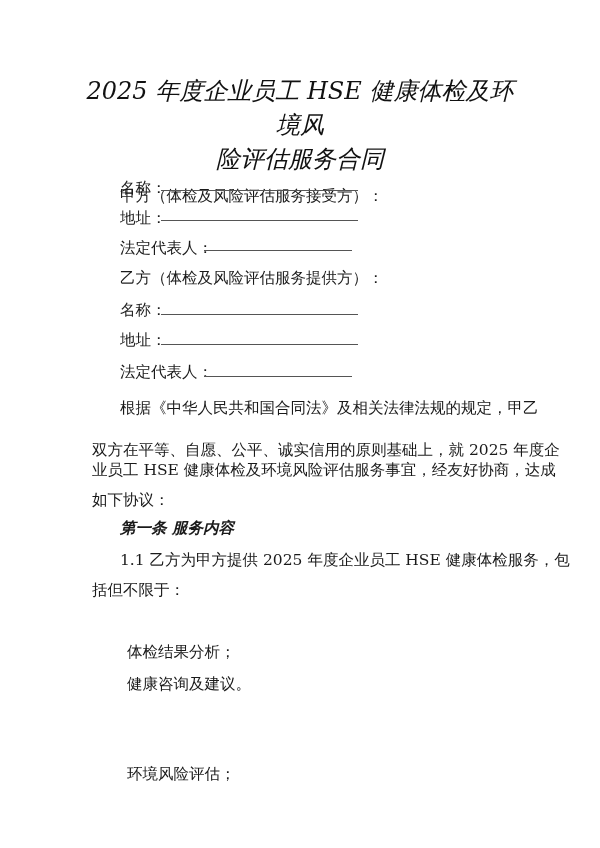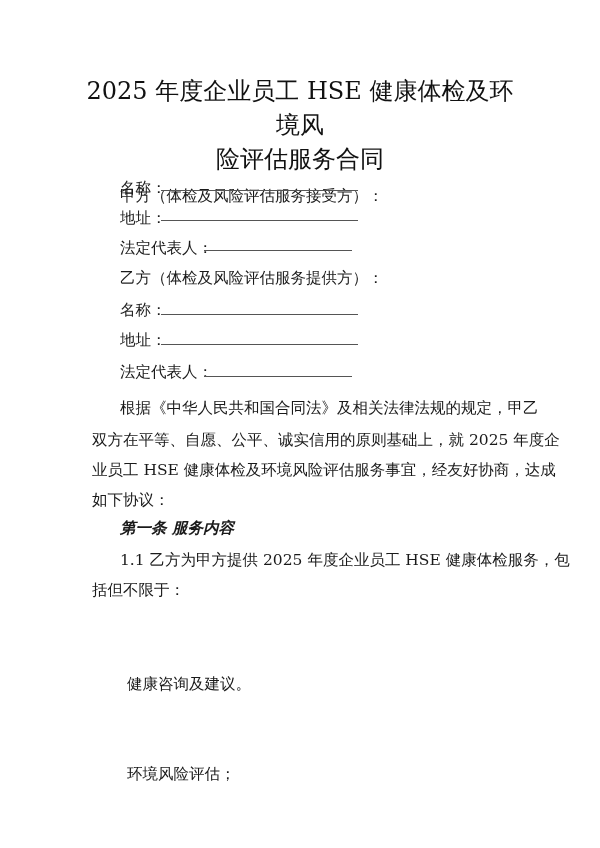--- a/index.html
+++ b/index.html
@@ -26,20 +26,21 @@
       left: 80px;
       width: 440px;
       text-align: center;
       font-size: 24px;
       line-height: 34px;
       font-weight: normal;
       color: #111;
       margin: 0;
       top: 74px;
       letter-spacing: 0px;
+      font-style: italic;
     }
     .line {
       position: absolute;
       font-size: 15.5px;
       line-height: 20px;
       white-space: nowrap;
       color: #1a1a1a;
     }
     .blank {
       position: absolute;
@@ -76,27 +77,28 @@
   <div class="line" style="left:120px; top:300px;">名称：</div>
   <div class="blank" style="left:161px; top:314px; width:197px;"></div>
 
   <div class="line" style="left:120px; top:330px;">地址：</div>
   <div class="blank" style="left:161px; top:344px; width:197px;"></div>
 
   <div class="line" style="left:120px; top:362px;">法定代表人：</div>
   <div class="blank" style="left:204px; top:376px; width:148px;"></div>
 
   <div class="line" style="left:120px; top:398px;">根据《中华人民共和国合同法》及相关法律法规的规定，甲乙</div>
-  <div class="line" style="left:92px; top:430px;">双方在平等、自愿、公平、诚实信用的原则基础上，就 2025 年度企</div>
+  <div class="line" style="left:92px; top:440px;">双方在平等、自愿、公平、诚实信用的原则基础上，就 2025 年度企</div>
   <div class="line" style="left:92px; top:460px;text-align:center;">业员工 HSE 健康体检及环境风险评估服务事宜，经友好协商，达成</div>
   <div class="line" style="left:92px; top:490px;">如下协议：</div>
 
   <div class="line bold" style="left:120px; top:518px;font-style:italic;">第一条  服务内容</div>
 
   <div class="line" style="left:120px; top:550px;">1.1  乙方为甲方提供 2025 年度企业员工 HSE 健康体检服务，包</div>
   <div class="line" style="left:92px; top:580px;">括但不限于：</div>
 
+  <div class="line" style="left:127px; top:642px;">体检结果分析；</div>
   <div class="line" style="left:127px; top:674px;">健康咨询及建议。</div>
 
 
   <div class="line" style="left:127px; top:764px;">环境风险评估；</div>
 
 </div>
 
 </body></html>

